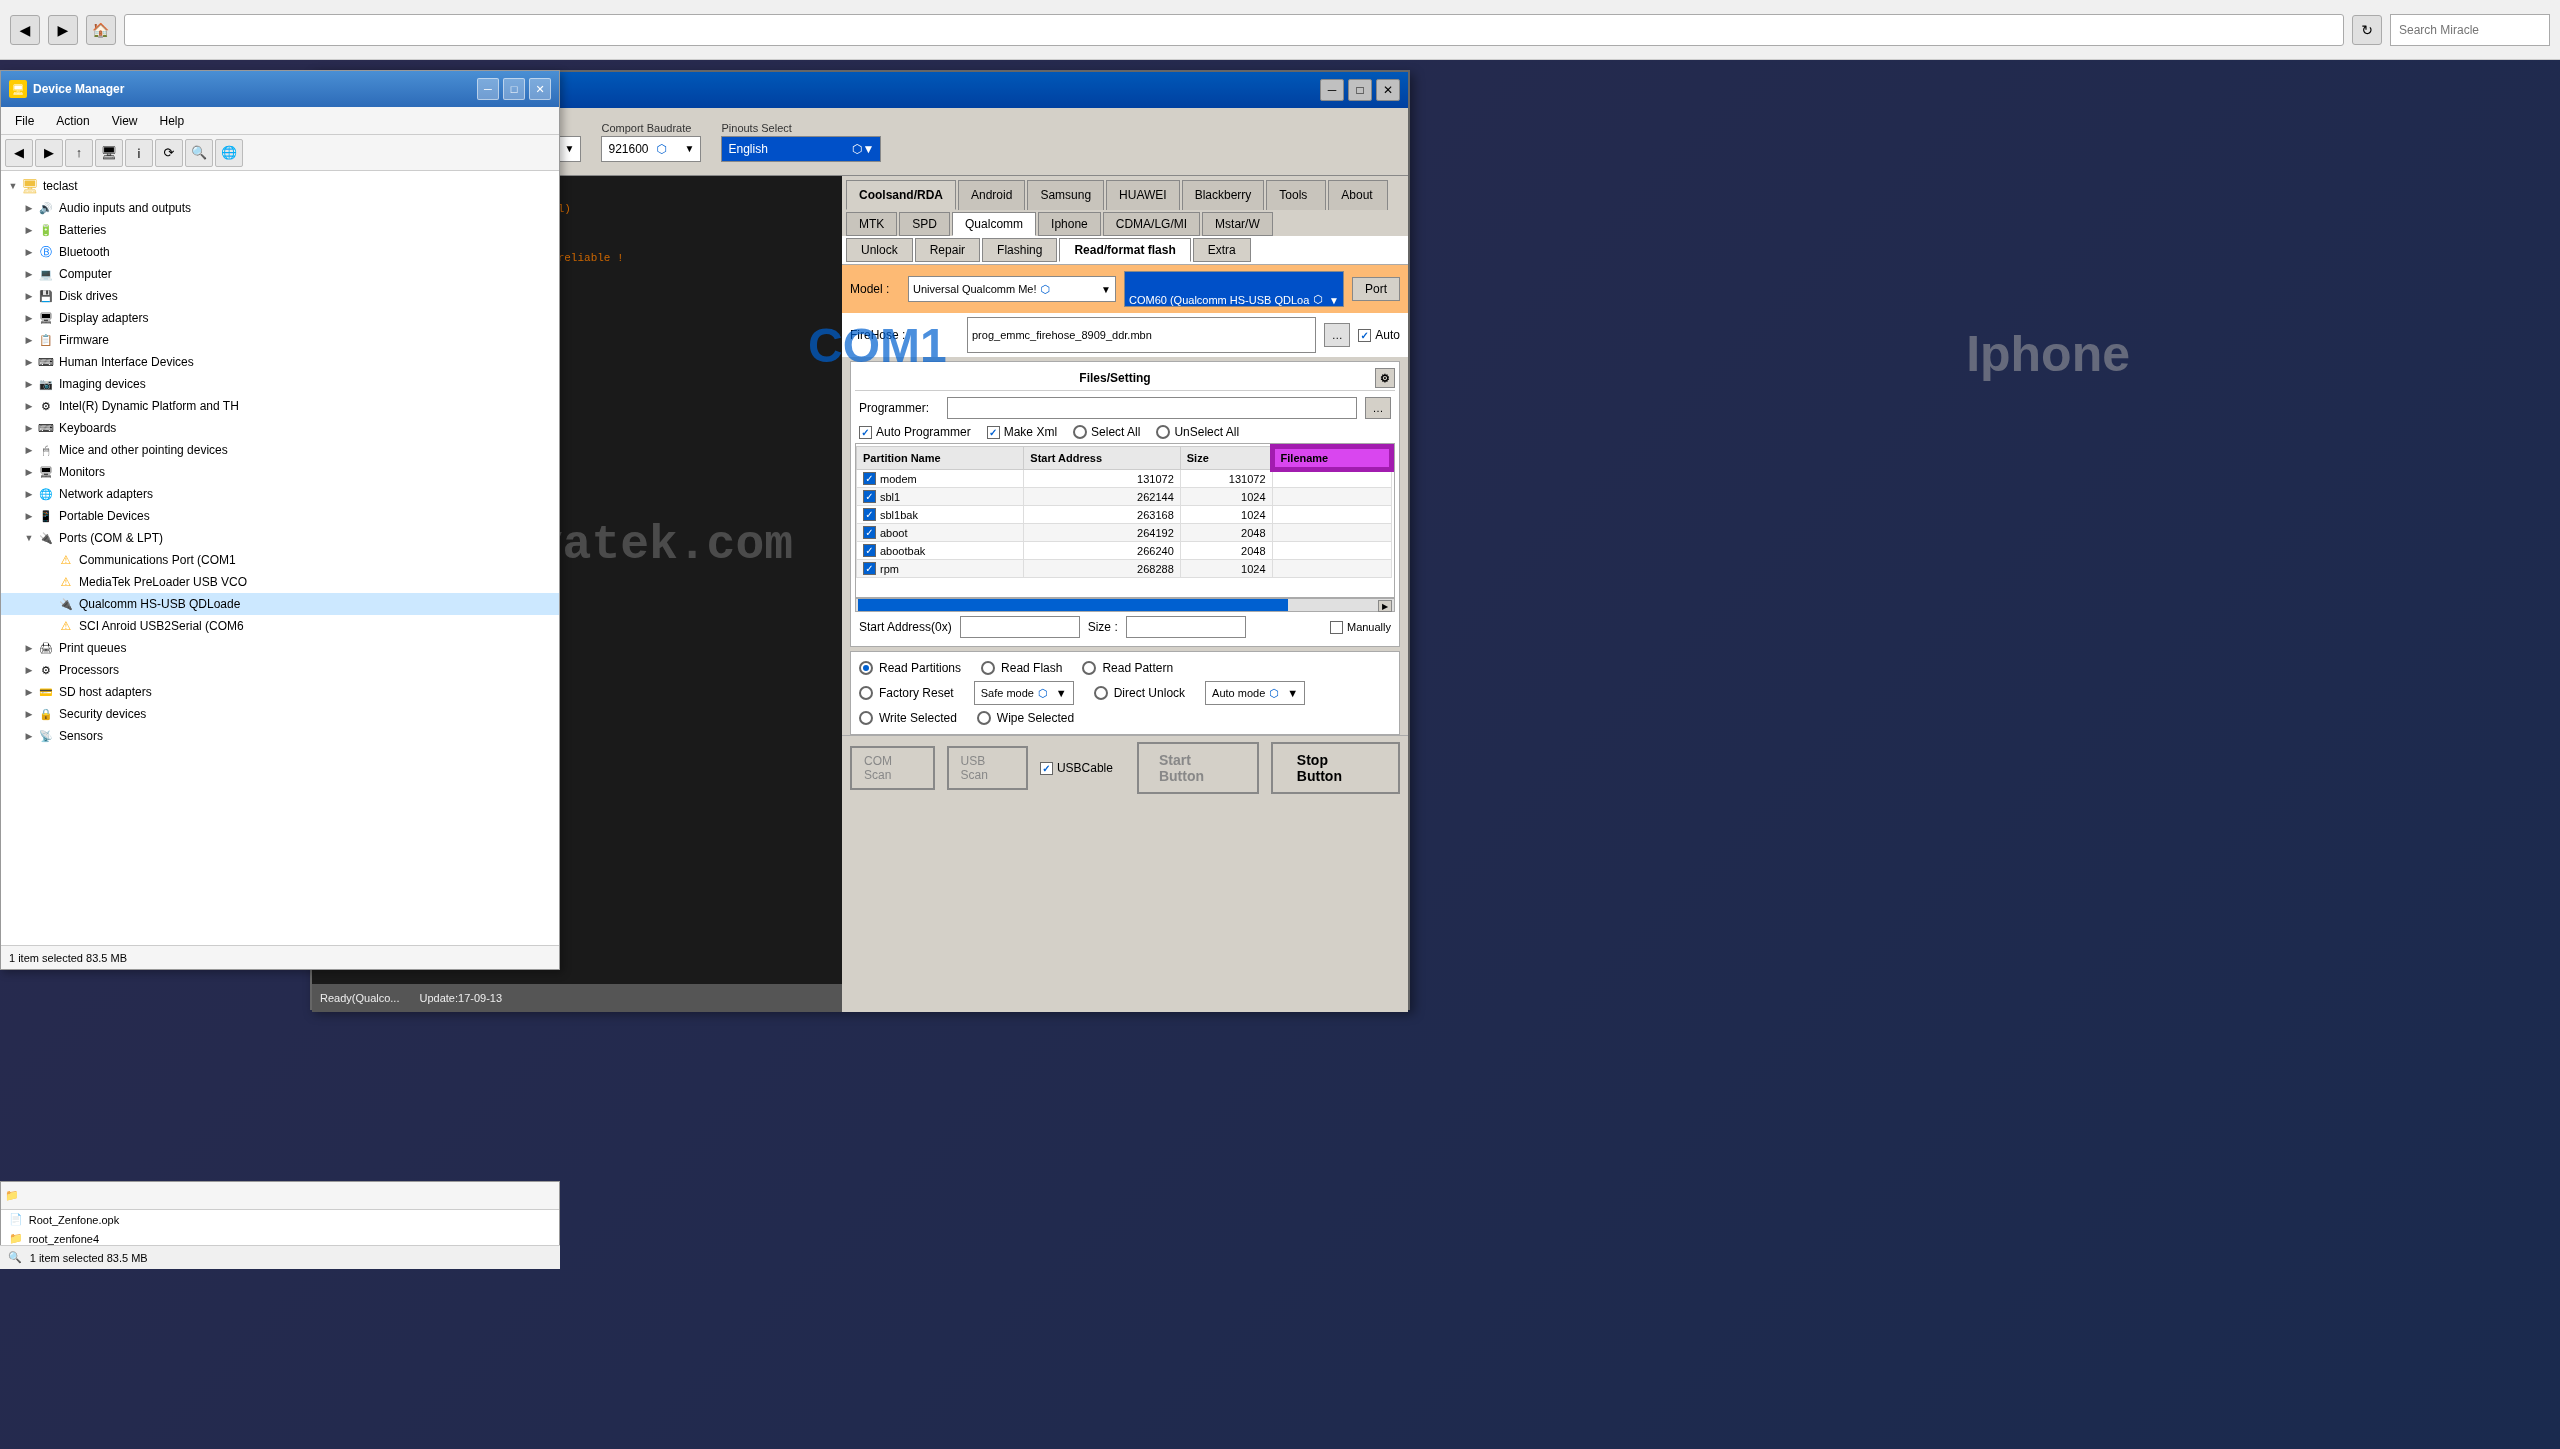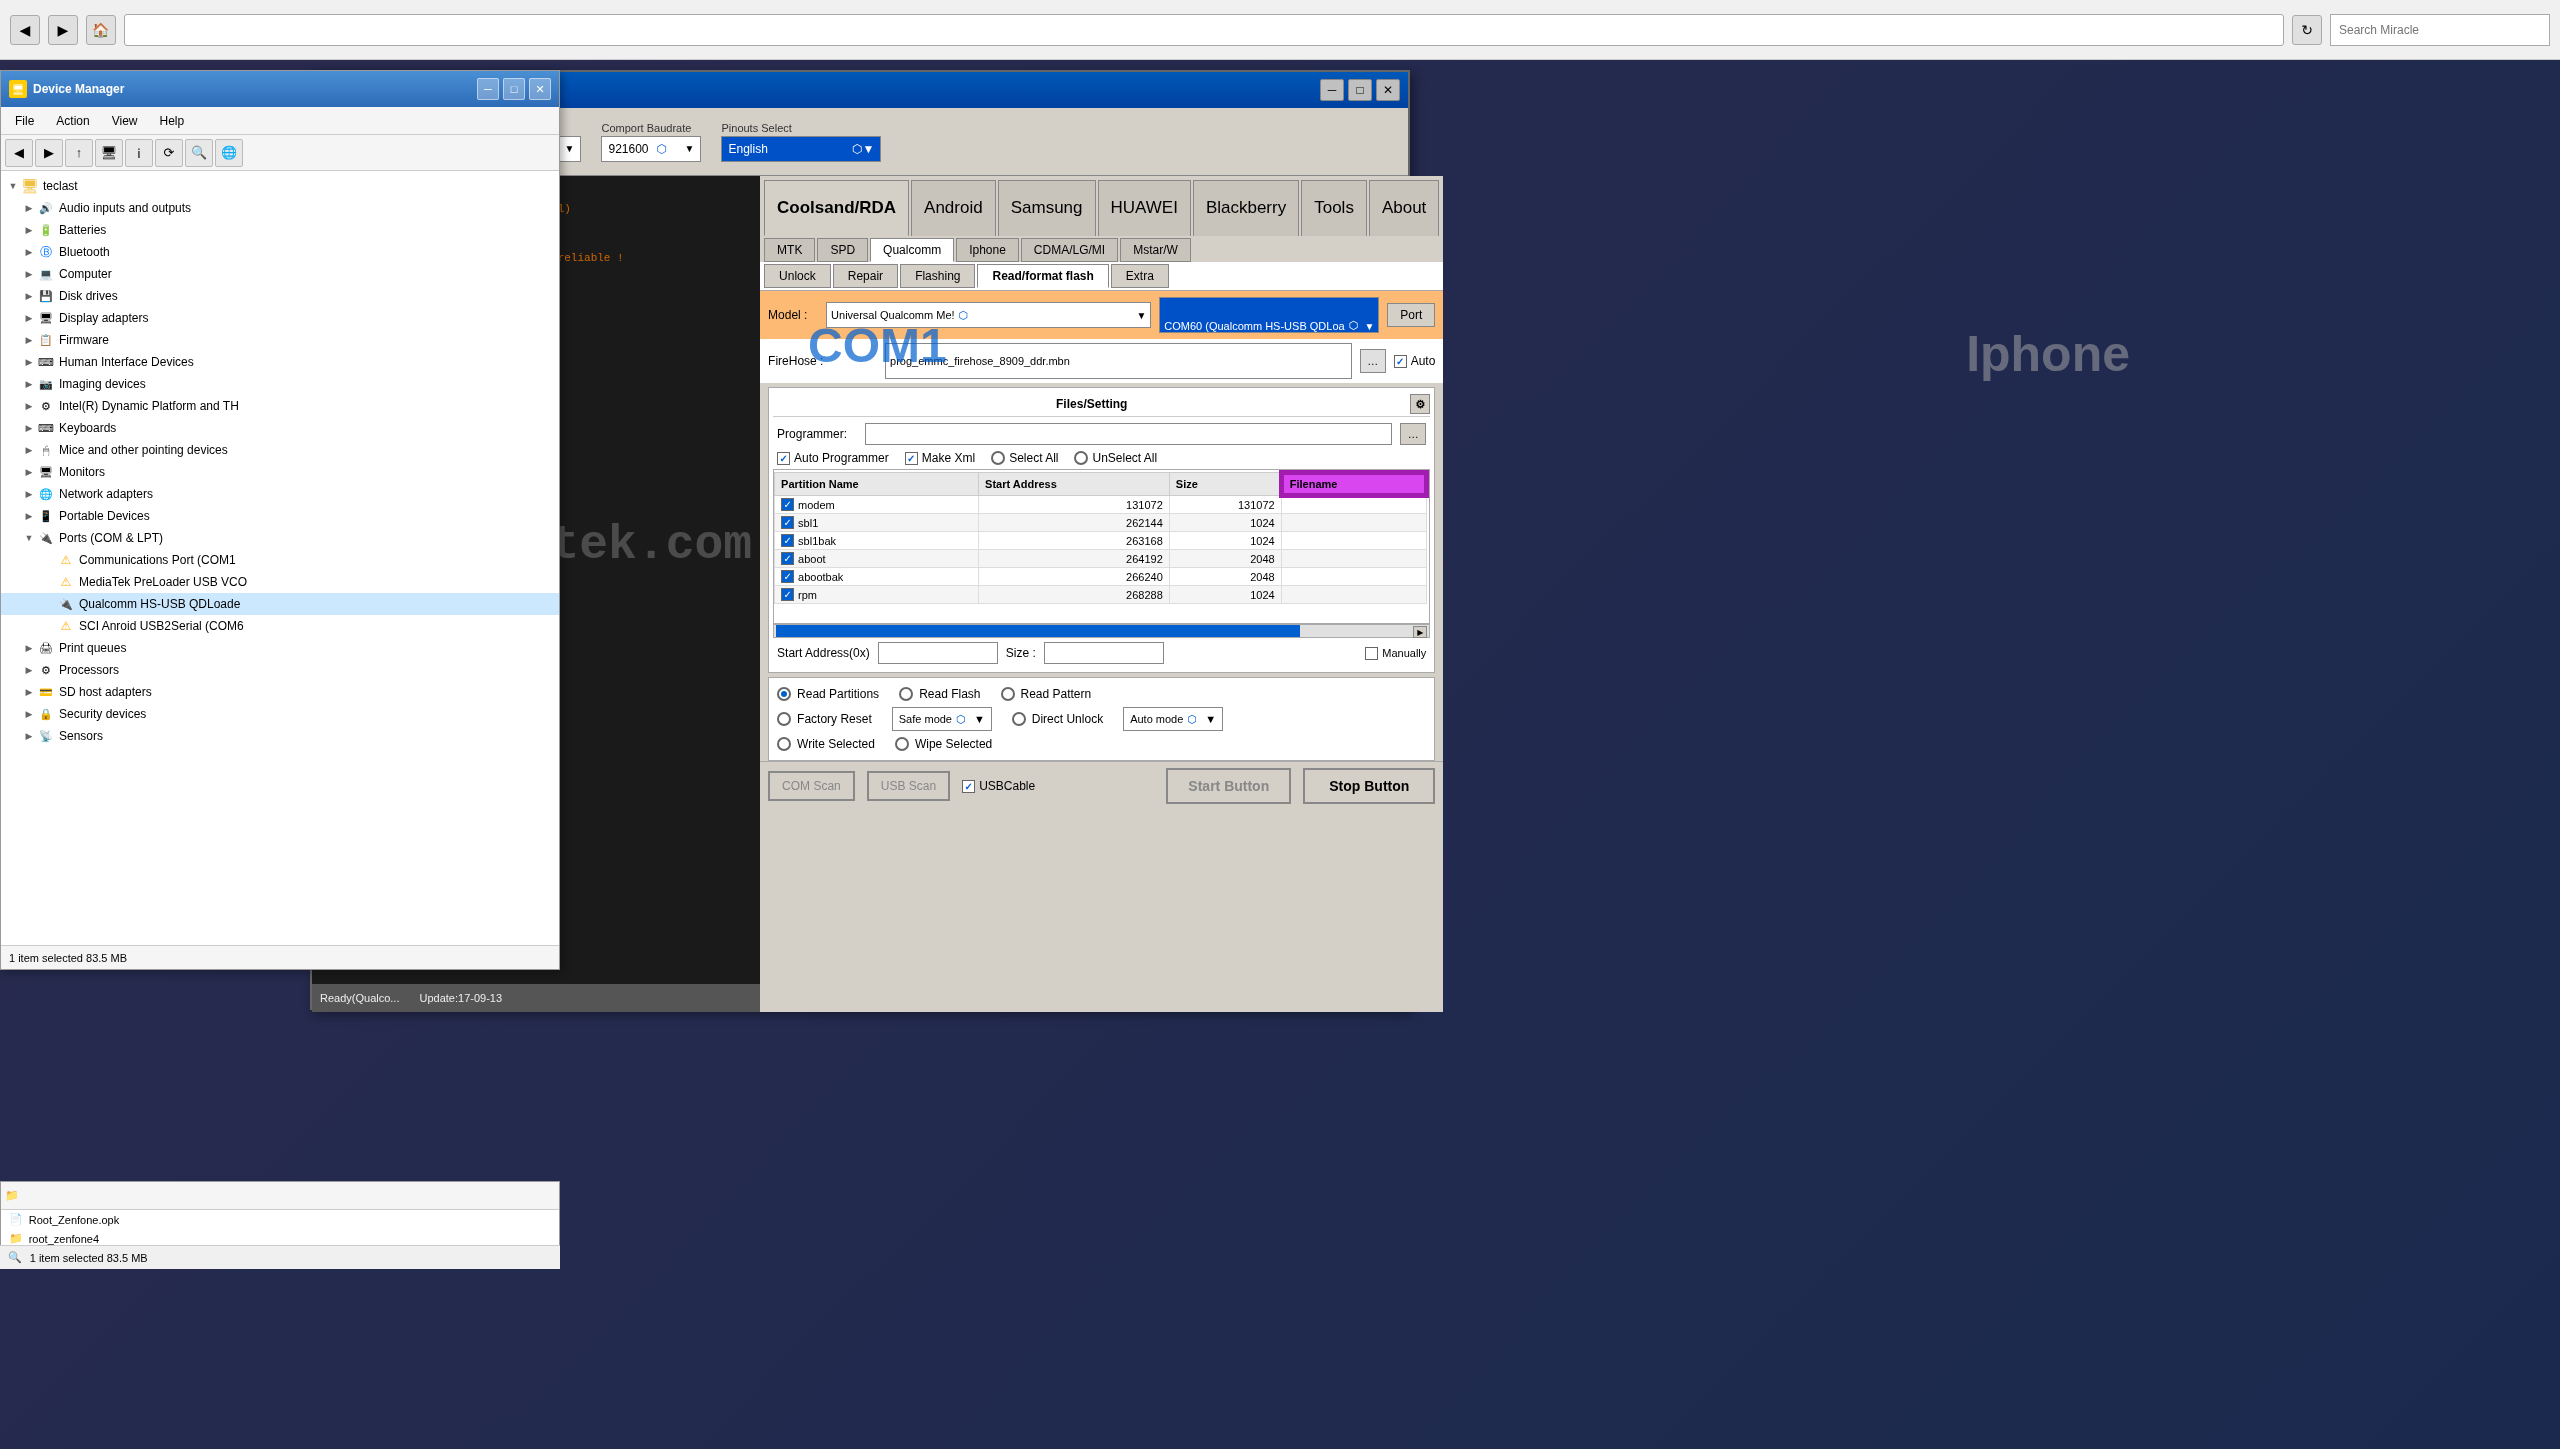--- a/index.html
+++ b/index.html
@@ -35,21 +35,21 @@
     .browser-search {
       flex: 1;
       height: 32px;
       border: 1px solid #aaa;
       border-radius: 3px;
       padding: 0 8px;
       font-size: 12px;
       background: white;
     }
     .search-miracle-input {
-      width: 220px;
+      width: 160px;
       height: 32px;
       border: 1px solid #aaa;
       padding: 0 8px;
       font-size: 12px;
     }
     .refresh-btn {
       width: 30px; height: 30px;
       background: #e0e0e0;
       border: 1px solid #aaa;
       border-radius: 3px;
@@ -358,28 +358,27 @@
     }
 
     
     .tabs-row {
       display: flex;
       background: #d4d0c8;
       padding: 4px 4px 0;
       gap: 2px;
     }
     .tab {
-      padding: 17px 12px;
+      padding: 7px 12px;
       background: #c8c4bc;
       border: 1px solid #888;
       border-bottom: none;
       cursor: pointer;
-      font-size: 17px;
+      font-size: 12px;
       min-width: 60px;
-      text-align: center;
     }
     .tab.active {
       background: #d4d0c8;
       border-bottom: 1px solid #d4d0c8;
       font-weight: bold;
     }
 
     
     .subtabs-row {
       display: flex;

